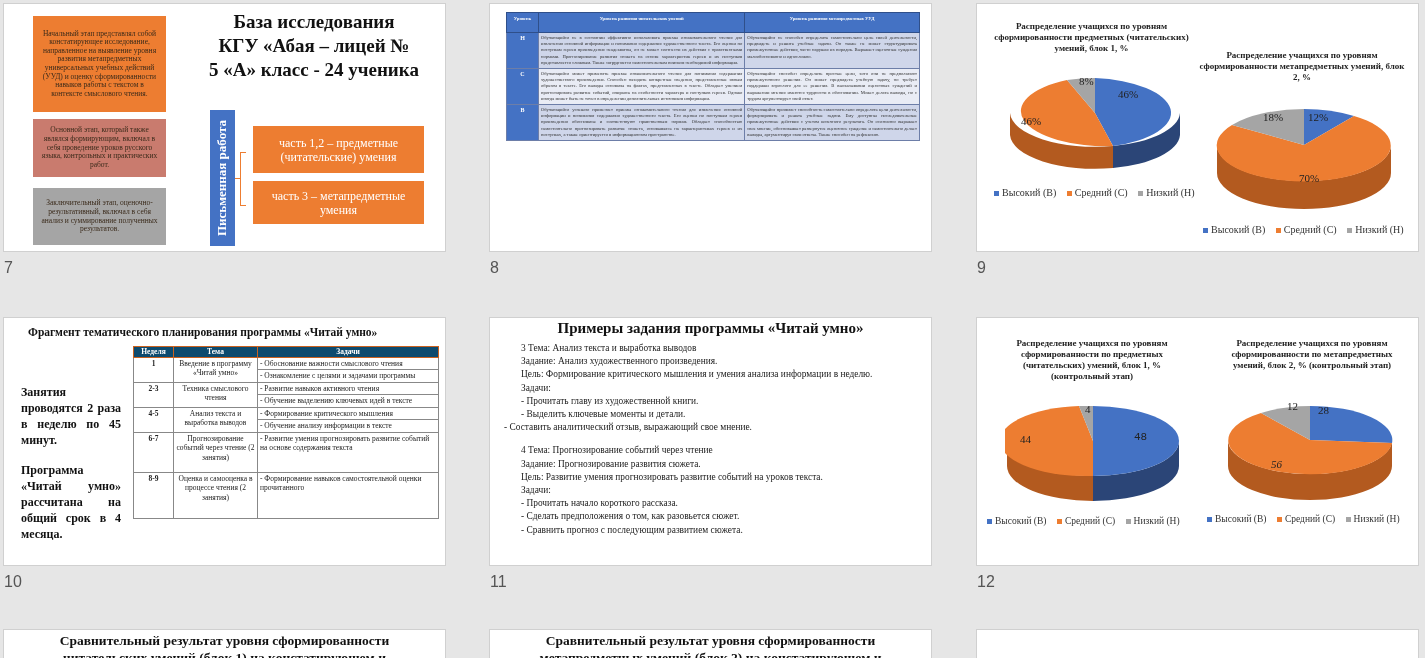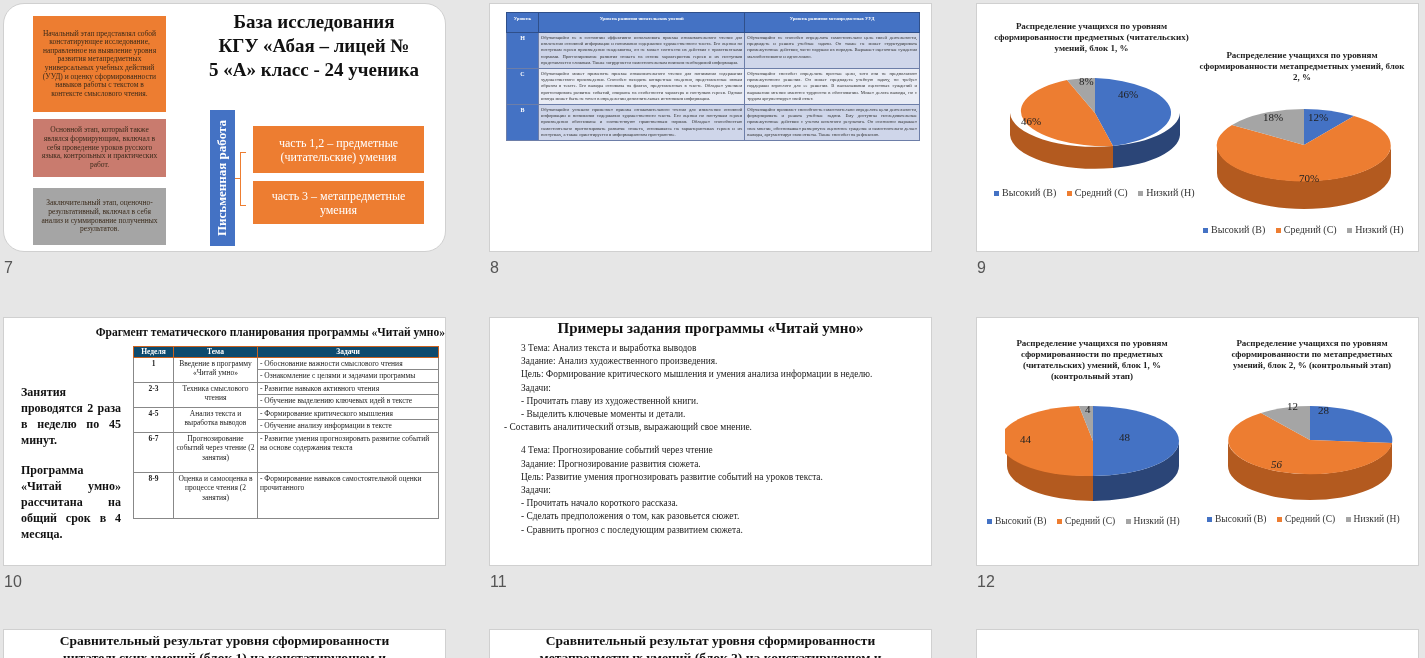--- a/index.html
+++ b/index.html
@@ -26,42 +26,42 @@
   .s8-table tr.r3 td:not(.lvl) { background: #cfd6ea; }
 
   
   .ch-title { position: absolute; text-align: center; font-weight: bold; font-size: 9px; line-height: 11px; color: #222; }
   .legend { position: absolute; font-size: 10px; color: #333; white-space: nowrap; font-family: "Liberation Serif", serif; }
   .legend .sw { display: inline-block; width: 5px; height: 5px; margin-right: 3px; vertical-align: middle; }
   .legend .li { margin-right: 8px; }
   .pie-label { position: absolute; font-size: 11px; color: #222; }
 
   
-  .s10-title { position: absolute; left: 0; top: 8px; width: 100%; text-align: right; font-weight: bold; font-size: 11.5px; color: #111; padding-left: 10px; }
+  .s10-title { position: absolute; left: 0; top: 8px; width: 100%; text-align: left; font-weight: bold; font-size: 11.5px; color: #111; padding-left: 24px; }
   .s10-left { position: absolute; left: 17px; top: 66px; width: 100px; font-weight: bold; font-size: 12px; line-height: 16px; color: #111; text-align: justify; }
   .s10-table { position: absolute; left: 129px; top: 28px; width: 306px; border-collapse: collapse; font-size: 7.5px; line-height: 9.5px; color: #222; }
   .s10-table th { background: #0c4a6e; color: #fff; font-weight: bold; font-size: 7.5px; border: 1px solid #c9611f; height: 10px; }
   .s10-table td { border: 1px solid #888; padding: 1px 2px; vertical-align: top; }
   .s10-table td.wk { text-align: center; font-weight: bold; width: 40px; }
   .s10-table td.tm { text-align: center; width: 84px; }
 
   
   .s11-title { position: absolute; left: 0; top: 2px; width: 100%; text-align: center; font-weight: bold; font-size: 15px; color: #111; }
   .s11-body { position: absolute; left: 14px; top: 24px; width: 400px; font-size: 9.4px; line-height: 13.2px; color: #222; }
   .s11-body .ind { padding-left: 17px; }
 
   
   .s13-title { position: absolute; left: 0; top: 2px; width: 100%; text-align: center; font-weight: bold; font-size: 13.5px; line-height: 17px; color: #111; }
 </style>
 </head>
 <body>
 
 <div class="grid">
 
-  <div class="thumb" style="left:3px;top:3px;width:443px;height:249px;border-radius:21px;">
+  <div class="thumb" style="left:3px;top:3px;width:443px;height:249px;">
     <div class="s7-box" style="left:29px;top:12px;width:133px;height:96px;background:#ed7d31;">Начальный этап представлял собой констатирующее исследование, направленное на выявление уровня развития метапредметных универсальных учебных действий (УУД) и оценку сформированности навыков работы с текстом в контексте смыслового чтения.</div>
     <div class="s7-box" style="left:29px;top:115px;width:133px;height:58px;background:#c97b6e;">Основной этап, который также являлся формирующим, включал в себя проведение уроков русского языка, контрольных и практических работ.</div>
     <div class="s7-box" style="left:29px;top:184px;width:133px;height:57px;background:#a5a5a5;">Заключительный этап, оценочно-результативный, включал в себя анализ и суммирование полученных результатов.</div>
 
     <div class="s7-title">
       <div>База исследования</div>
       <div>КГУ «Абая – лицей №</div>
       <div>5 «А» класс - 24 ученика</div>
     </div>
 
@@ -222,21 +222,21 @@
 
   <div class="thumb" style="left:976px;top:317px;width:443px;height:249px;">
     <div class="ch-title" style="left:20px;top:20px;width:190px;">Распределение учащихся по уровням сформированности по предметных (читательских) умений, блок 1, % (контрольный этап)</div>
     <svg style="position:absolute;left:28px;top:81px;" width="176" height="104" viewBox="0 0 176 104">
       <path d="M2 42 A86 35 0 0 0 88 77 L88 102 A86 35 0 0 1 2 67 Z" fill="#b35a1f"></path>
       <path d="M88 77 A86 35 0 0 0 174 42 L174 67 A86 35 0 0 1 88 102 Z" fill="#2b4577"></path>
       <path d="M88 42 L88 7 A86 35 0 0 1 88 77 Z" fill="#4472c4"></path>
       <path d="M88 42 L88 77 A86 35 0 0 1 74 7 Z" fill="#ed7d31"></path>
       <path d="M88 42 L74 7 A86 35 0 0 1 88 7 Z" fill="#a5a5a5"></path>
     </svg>
-    <div class="pie-label" style="left:142px;top:113px;">48</div>
+    <div class="pie-label" style="left:157px;top:113px;font-family:Liberation Mono, monospace;">48</div>
     <div class="pie-label" style="left:32px;top:115px;margin-left:11px;">44</div>
     <div class="pie-label" style="left:108px;top:85px;">4</div>
     <div class="legend" style="left:10px;top:198px;font-size:9.5px;">
       <span class="li"><span class="sw" style="background:#4472c4"></span><span>Высокий (В)</span></span>
       <span class="li"><span class="sw" style="background:#ed7d31"></span><span>Средний (С)</span></span>
       <span class="li"><span class="sw" style="background:#a5a5a5"></span><span>Низкий (Н)</span></span>
     </div>
 
     <div class="ch-title" style="left:240px;top:20px;width:190px;">Распределение учащихся по уровням сформированности по метапредметных умений, блок 2, % (контрольный этап)</div>
     <svg style="position:absolute;left:249px;top:82px;" width="168" height="102" viewBox="0 0 168 102">

